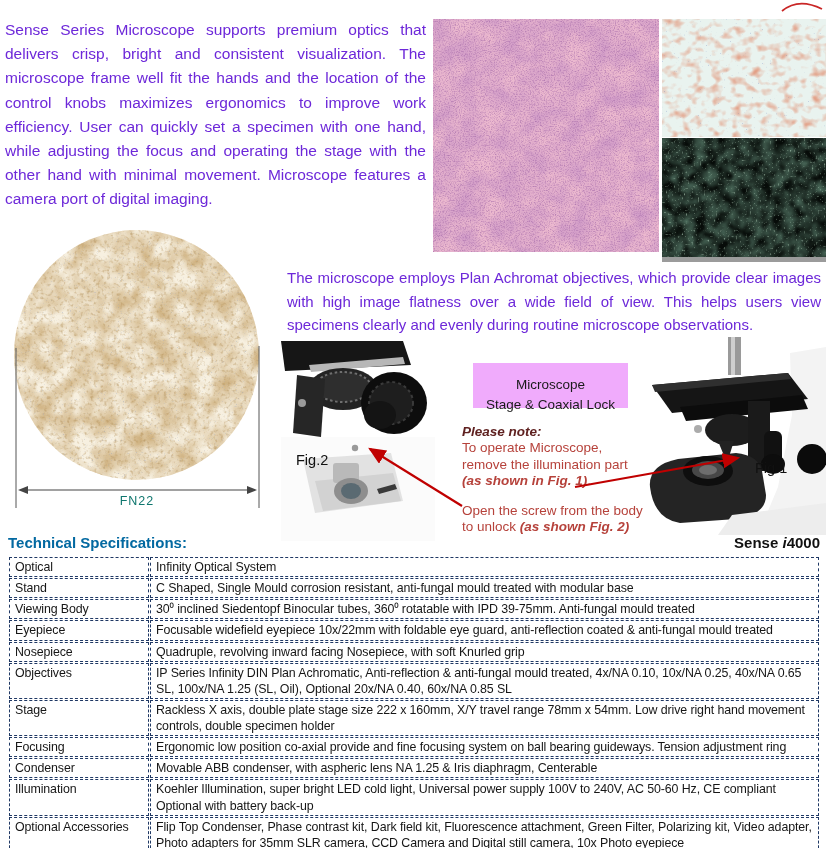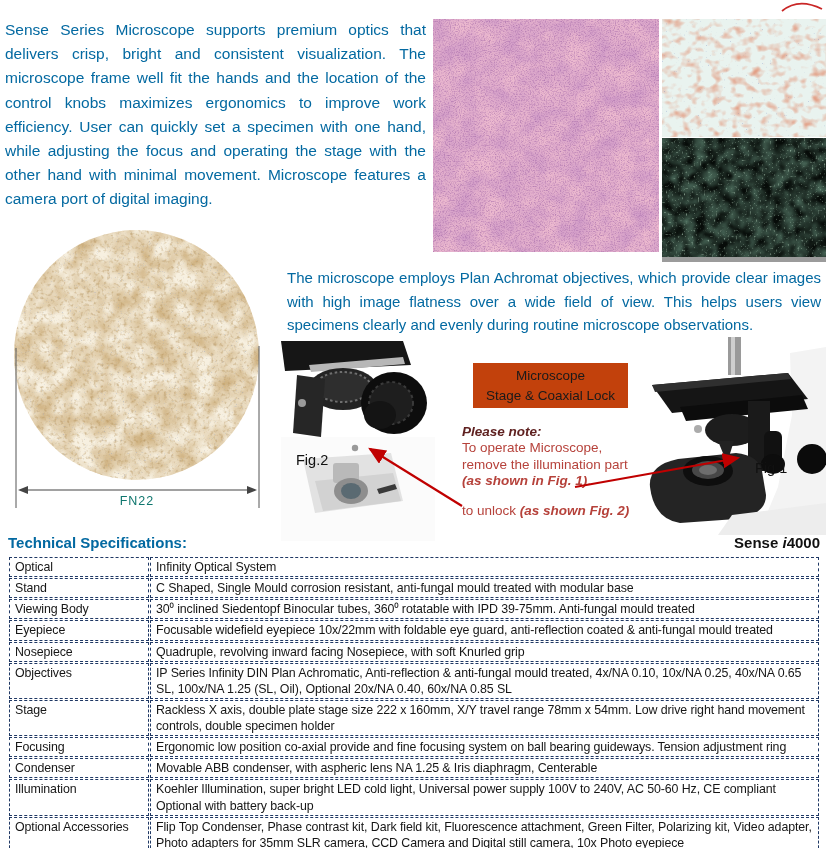--- a/index.html
+++ b/index.html
@@ -1,19 +1,19 @@
 <!DOCTYPE html>
 <html><head>
 <meta charset="utf-8">
 <style>
   html,body{margin:0;padding:0;background:#fff;}
   .page{position:relative;width:826px;height:848px;background:#ffffff;overflow:hidden;
         font-family:"Liberation Sans",sans-serif;color:#1f1f1f;}
   .abs{position:absolute;}
-  .para{ text-align:justify; color:#0369a1;}
+  .para{ text-align:justify; color:#6d28d9;}
   .intro{left:5px;top:18px;width:421px;font-size:15.5px;line-height:24.2px;}
   .objectives{left:287px;top:266px;width:534px;font-size:15px;line-height:23.6px;}
 
   
   .panel{position:absolute;overflow:hidden;}
   .panel svg{display:block;width:100%;height:100%;}
   .he{left:433px;top:19px;width:226px;height:233px;}
   .stain{left:662px;top:19px;width:164px;height:118px;}
   .dark{left:662px;top:138px;width:164px;height:119px;border-bottom:5px solid #9b9b9b;}
   .fn-circle{left:14px;top:230px;width:245px;height:250px;border-radius:50%;}
@@ -22,22 +22,22 @@
   .fn-measure{left:0px;top:220px;width:280px;height:300px;pointer-events:none;}
   .fn-label{left:87px;top:494px;width:100px;text-align:center;font-size:12.5px;letter-spacing:1px;color:#0f766e;}
 
   
   .fig2{left:281px;top:341px;width:154px;height:200px;}
   .fig1{left:640px;top:337px;width:186px;height:198px;}
   .fig-label{position:absolute;font-size:14.5px;color:#111;font-weight:500;}
   .fig2-label{left:296px;top:452px;}
   .fig1-label{left:755px;top:460px;}
 
-  .stage-box{left:473px;top:363px;width:155px;height:45px;background:#c2410c;
-             text-align:center;font-size:13.5px;line-height:20px;color:#1a1a1a;padding-top:3px;box-sizing:border-box;}
+  .stage-box{left:473px;top:363px;width:155px;height:45px;background:#f0abfc;
+             text-align:center;font-size:13.5px;line-height:20px;color:#1a1a1a;padding-top:12px;box-sizing:border-box;}
 
   
   .note{left:462px;top:424px;width:210px;font-size:13.5px;line-height:16.4px;color:#b6423b;}
   .note .heading{font-weight:bold;font-style:italic;color:#5f2120;}
   .note .bi{font-weight:bold;font-style:italic;}
   .note .gap{height:13px;}
 
   .arrows{left:0px;top:330px;width:826px;height:230px;pointer-events:none;}
   .swoosh{left:778px;top:0px;width:48px;height:14px;}
 
@@ -172,20 +172,21 @@
     <div>Microscope</div>
     <div>Stage &amp; Coaxial Lock</div>
   </div>
 
   <div class="abs note">
     <div class="heading">Please note:</div>
     <div>To operate Microscope,</div>
     <div>remove the illumination part</div>
     <div><span class="bi">(as shown in Fig. 1)</span><span>.</span></div>
     <div class="gap"></div>
+    <div>Open the screw from the body</div>
     <div><span>to unlock </span><span class="bi">(as shown Fig. 2)</span></div>
   </div>
 
   <svg class="abs fig1" viewBox="0 0 186 198">
     <rect x="88" y="0" width="13" height="38" fill="#9a9a9a"></rect>
     <rect x="91" y="0" width="4" height="38" fill="#cfcfcf"></rect>
     <polygon points="150,16 186,10 186,198 118,198 138,150 152,78" fill="#f3f3f3"></polygon>
     <polygon points="12,48 148,36 168,62 32,76" fill="#151515"></polygon>
     <polygon points="12,48 148,36 151,42 15,55" fill="#2f2f2f"></polygon>
     <polygon points="40,70 162,58 168,72 46,84" fill="#0c0c0c"></polygon>

